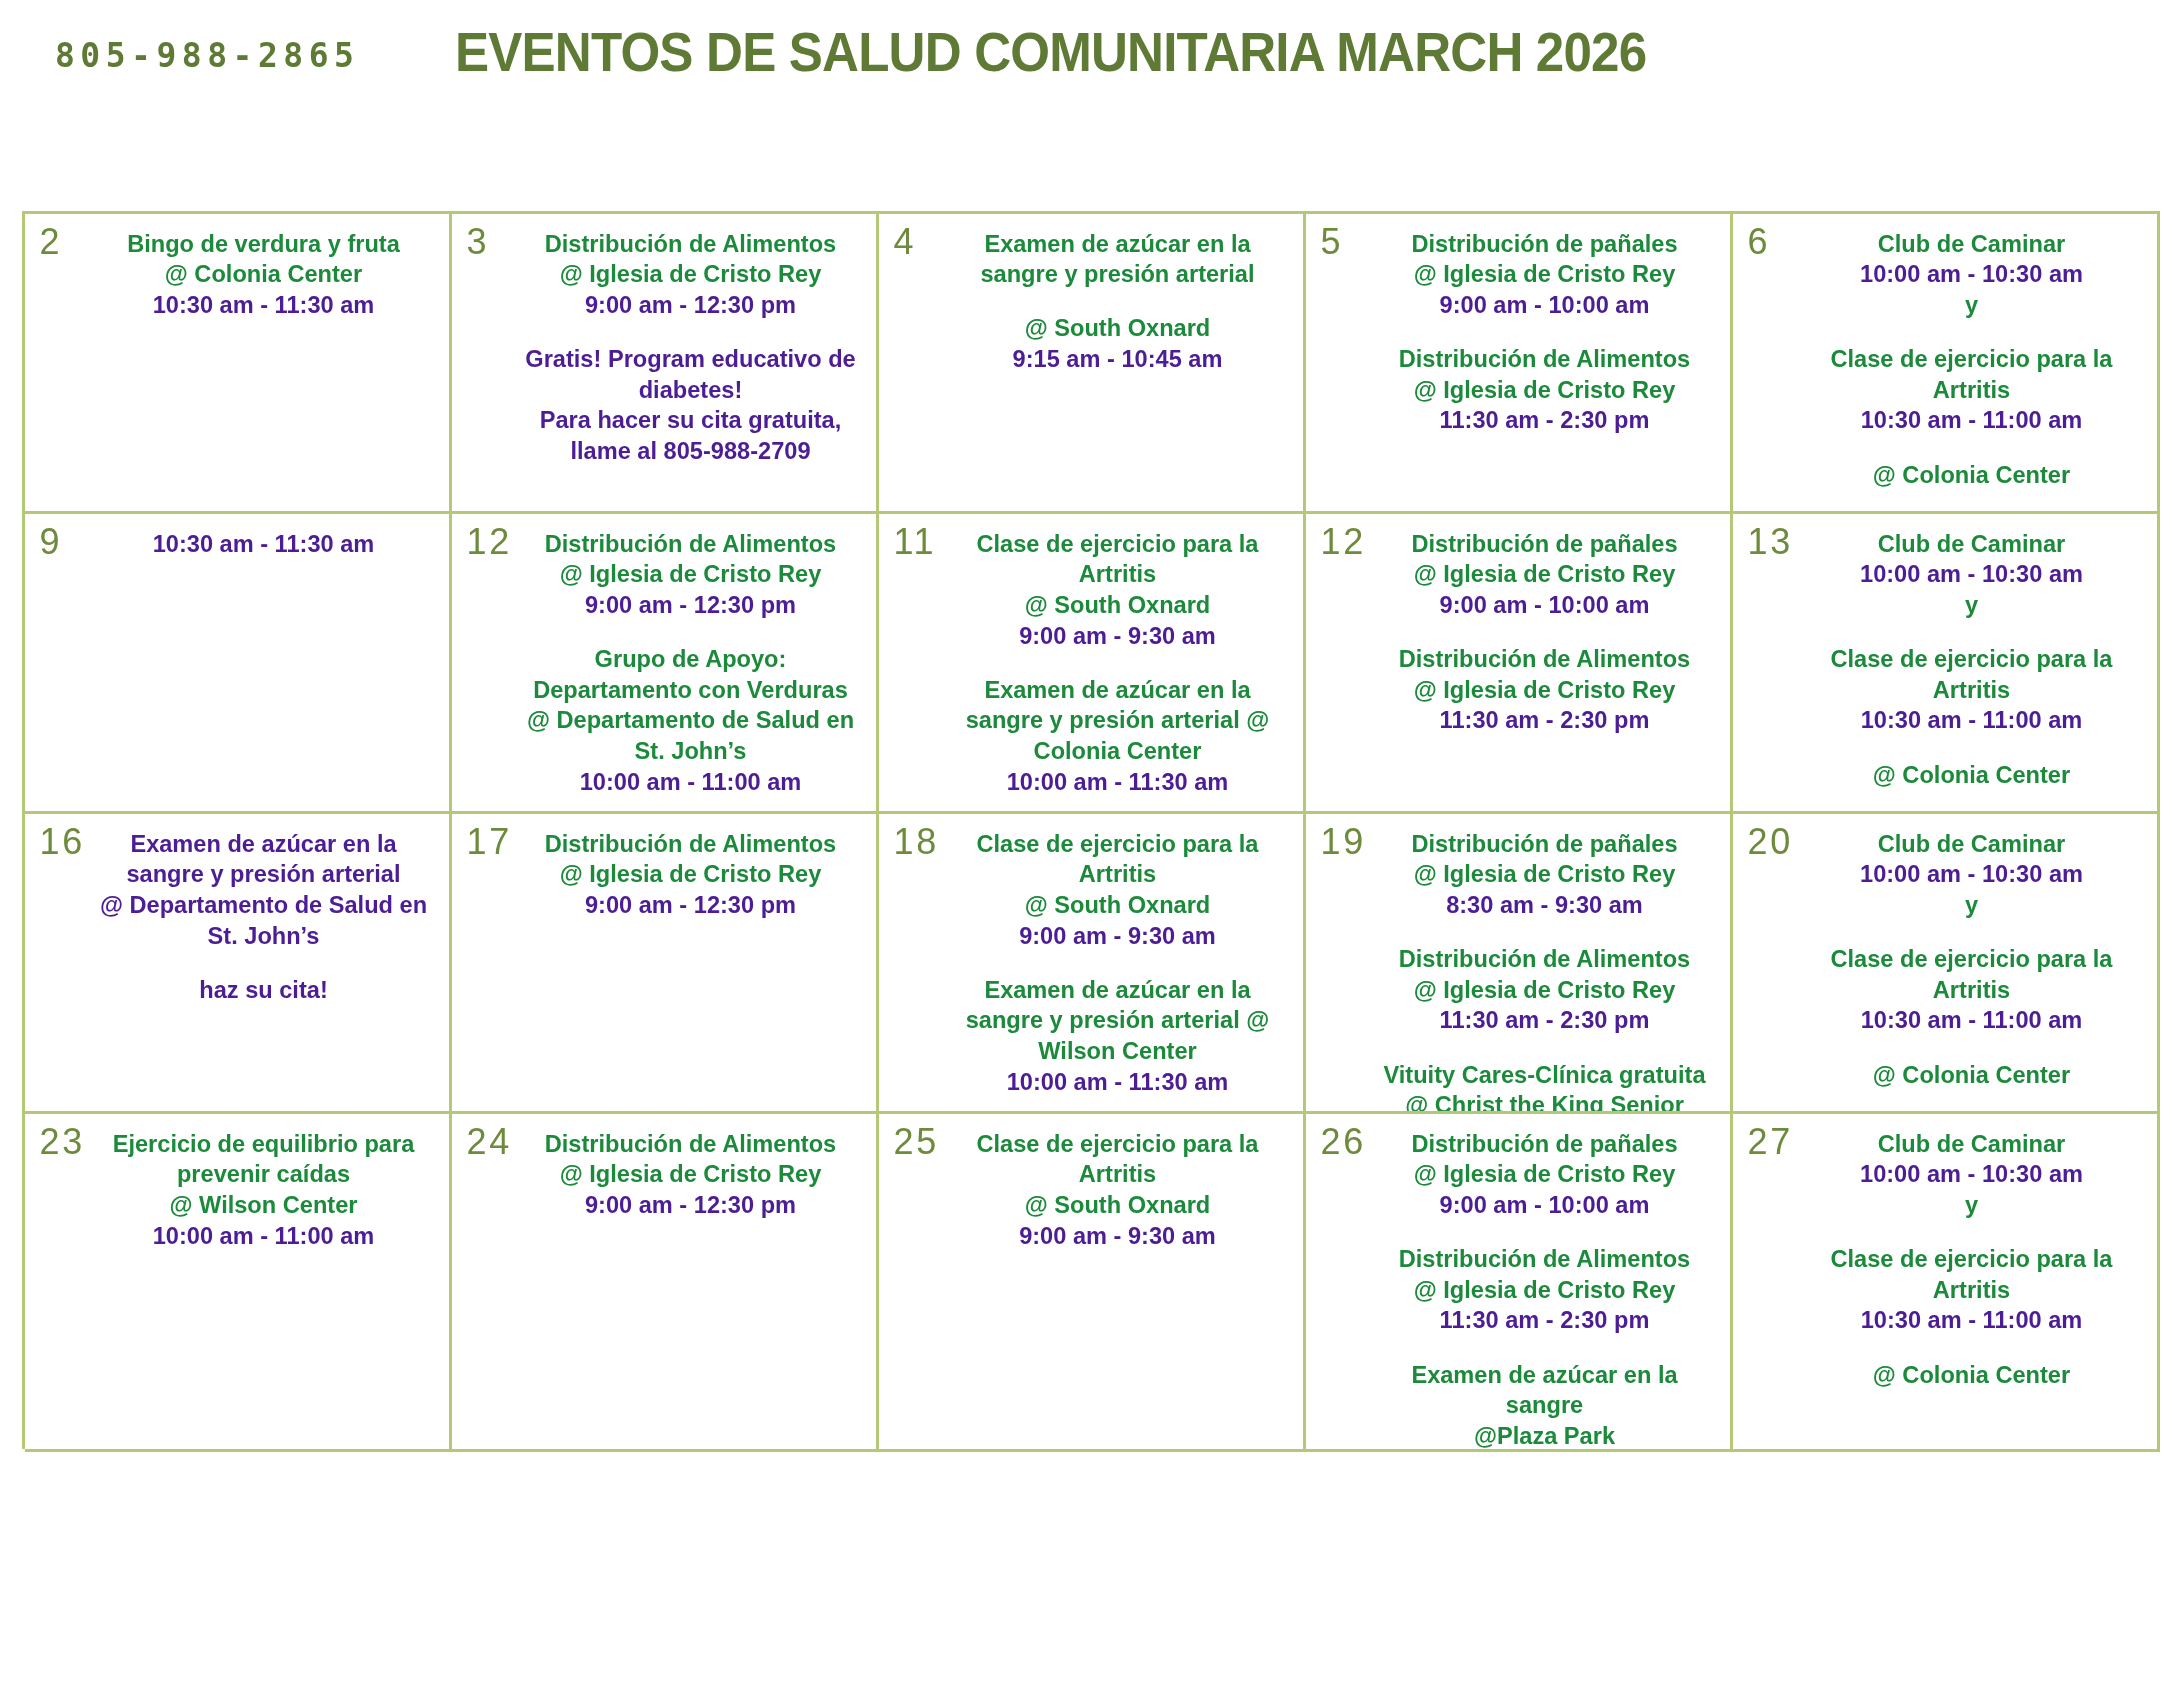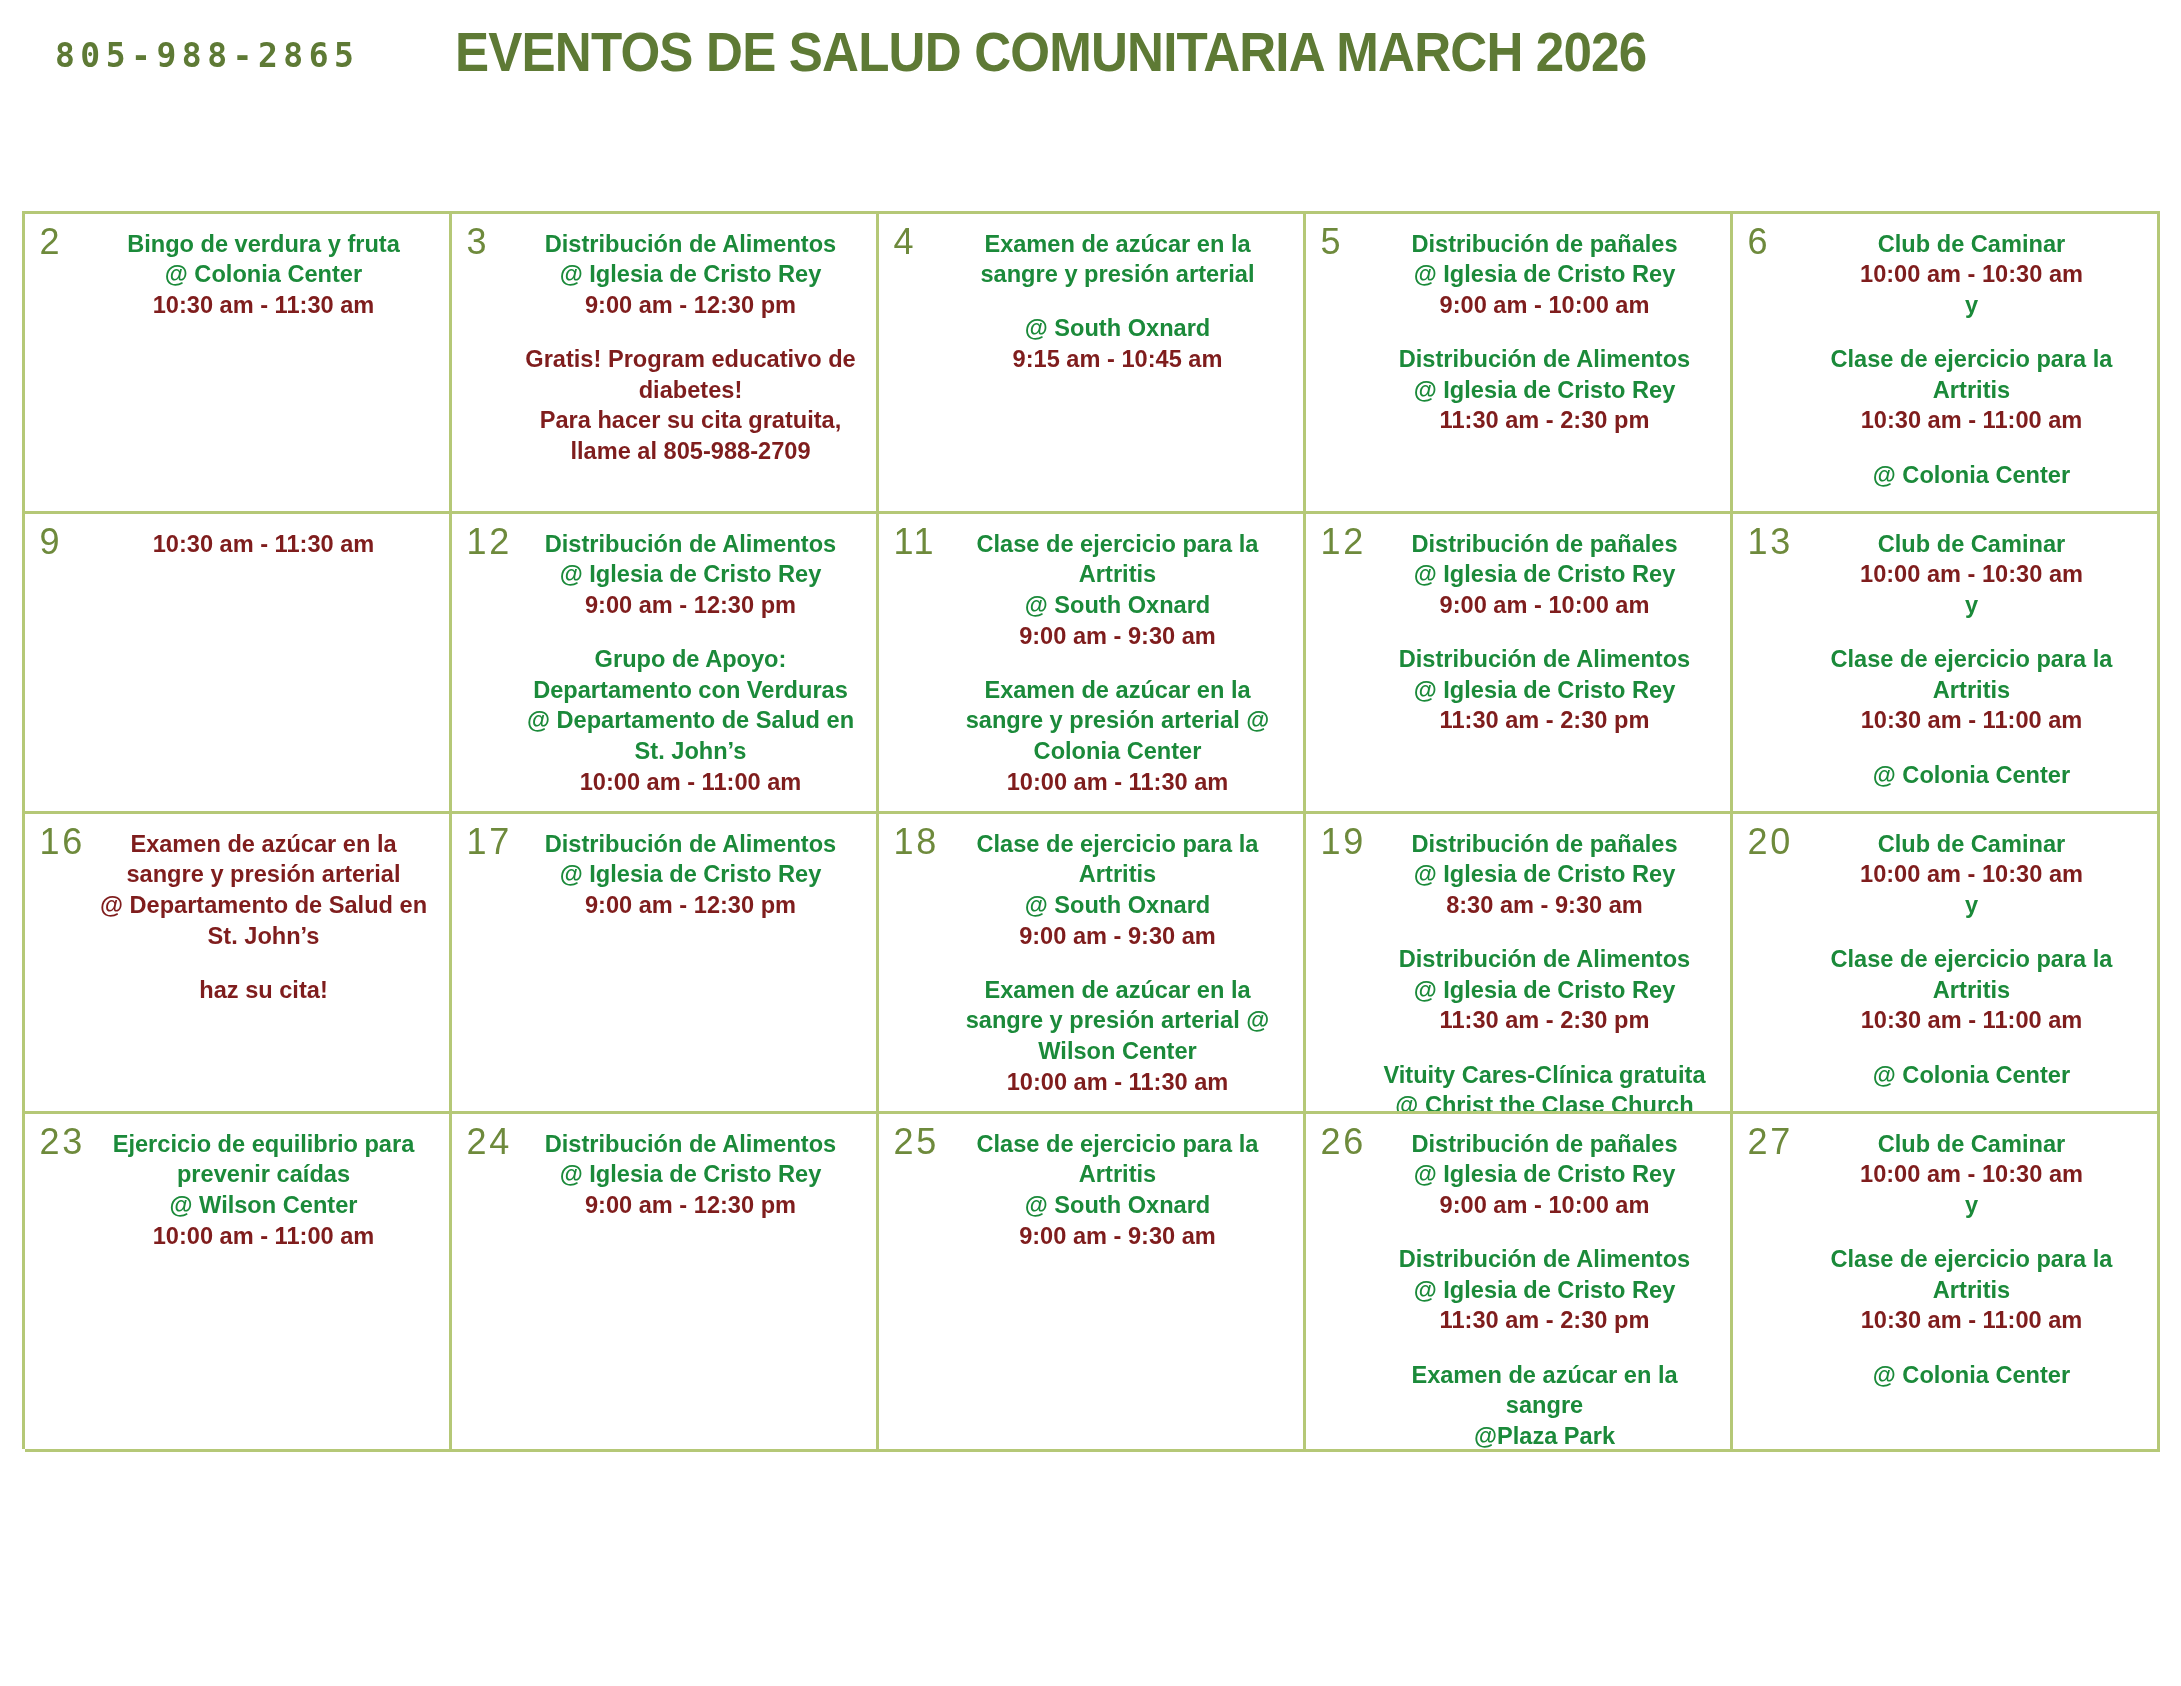--- a/index.html
+++ b/index.html
@@ -71,21 +71,21 @@
   }
   .cell-body {
     margin-left: 53px;
     margin-top: 5.5px;
     text-align: center;
     line-height: 1.30;
   }
   .ev { margin-bottom: 0; font-weight: bold; }
   .ev + .ev { margin-top: 23.6px; }
   .line { font-size: 23.6px; color: #1b8a3a; white-space: pre-wrap; }
-  .line.orange { color: #7f1d1d; }
+  .line.orange { color: #4c1d95; }
 
   
   .footer { position: absolute; top: 1449px; left: 0; width: 2182px; height: 237px; }
 </style>
 </head>
 <body>
 
 <div class="page">
 
   <div class="header">
@@ -276,21 +276,21 @@
             <div class="line">@ Iglesia de Cristo Rey</div>
             <div class="line orange">8:30 am - 9:30 am</div>
           </div>
           <div class="ev">
             <div class="line">Distribución de Alimentos</div>
             <div class="line">@ Iglesia de Cristo Rey</div>
             <div class="line orange">11:30 am - 2:30 pm</div>
           </div>
           <div class="ev">
             <div class="line">Vituity Cares-Clínica gratuita</div>
-            <div class="line">@ Christ the Clase Church</div>
+            <div class="line">@ Christ the King Senior</div>
           </div>
         </div>
       </div>
       <div class="cell">
         <div class="daynum">20</div>
         <div class="cell-body">
           <div class="ev">
             <div class="line">Club de Caminar</div>
             <div class="line orange">10:00 am - 10:30 am</div>
             <div class="line">y</div>

